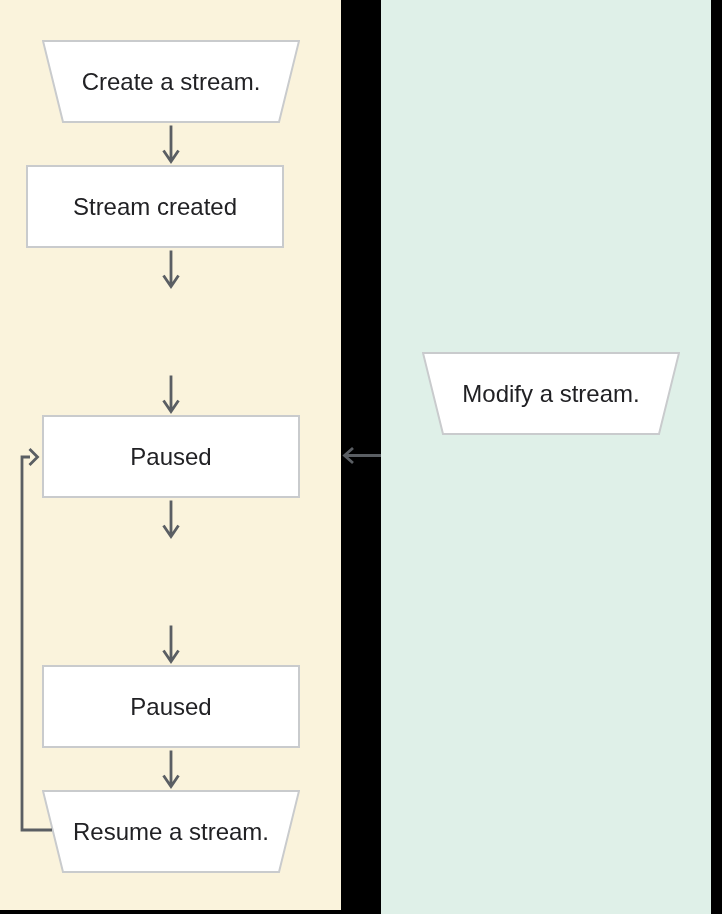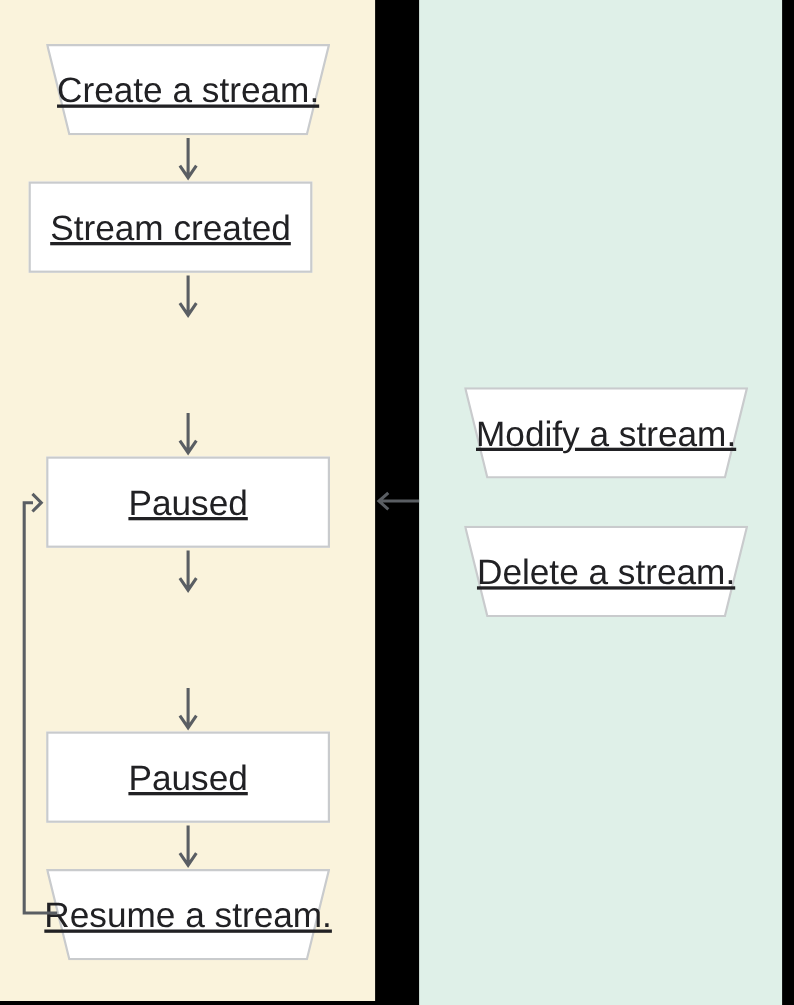--- a/index.html
+++ b/index.html
@@ -12,24 +12,23 @@
     font-family: "Liberation Sans", sans-serif;
   }
   .panel { position: absolute; top: 0; }
   .panel.left  { left: 0;     width: 341px; height: 910px; background: var(--left-panel-bg,  #FAF3DC); }
   .panel.right { left: 381px; width: 330px; height: 914px; background: var(--right-panel-bg, #DFF0E8); }
 
   .node { position: absolute; width: 258px; height: 83px; }
   .node .label {
     position: absolute; inset: 0;
     display: flex; align-items: center; justify-content: center;
-    font-size: 32px; line-height: 1;
+    font-size: 24px; line-height: 1;
     color: var(--text, #212124);
     white-space: nowrap;
-    text-decoration: underline;
   }
   .node.rectnode {
     box-sizing: border-box;
     background: var(--node-fill, #fff);
     border: 2px solid var(--node-border, #C9CBCD);
   }
   .node.trap svg { position: absolute; inset: 0; display: block; }
   .node.trap polygon {
     fill: var(--node-fill, #fff);
     stroke: var(--node-border, #C9CBCD);
@@ -77,26 +76,20 @@
 
   <div class="panel right">
 
     <div class="node trap" style="left:41px; top:352px;">
       <svg width="258" height="83" viewBox="0 0 258 83">
         <polygon points="1,1 257,1 237,82 21,82"></polygon>
       </svg>
       <div class="label">Modify a stream.</div>
     </div>
 
-    <div class="node trap" style="left:41px; top:478px;">
-      <svg width="258" height="83" viewBox="0 0 258 83">
-        <polygon points="1,1 257,1 237,82 21,82"></polygon>
-      </svg>
-      <div class="label">Delete a stream.</div>
-    </div>
 
   </div>
 
   <svg class="overlay" width="722" height="914" viewBox="0 0 722 914">
     <path d="M171 125.5 L171 160.5 M163.5 150.5 L171 161.5 L178.5 150.5"></path>
     <path d="M171 250.5 L171 285.5 M163.5 275.5 L171 286.5 L178.5 275.5"></path>
     <path d="M171 375.5 L171 410.5 M163.5 400.5 L171 411.5 L178.5 400.5"></path>
     <path d="M171 500.5 L171 535.5 M163.5 525.5 L171 536.5 L178.5 525.5"></path>
     <path d="M171 625.5 L171 660.5 M163.5 650.5 L171 661.5 L178.5 650.5"></path>
     <path d="M171 750.5 L171 785.5 M163.5 775.5 L171 786.5 L178.5 775.5"></path>

